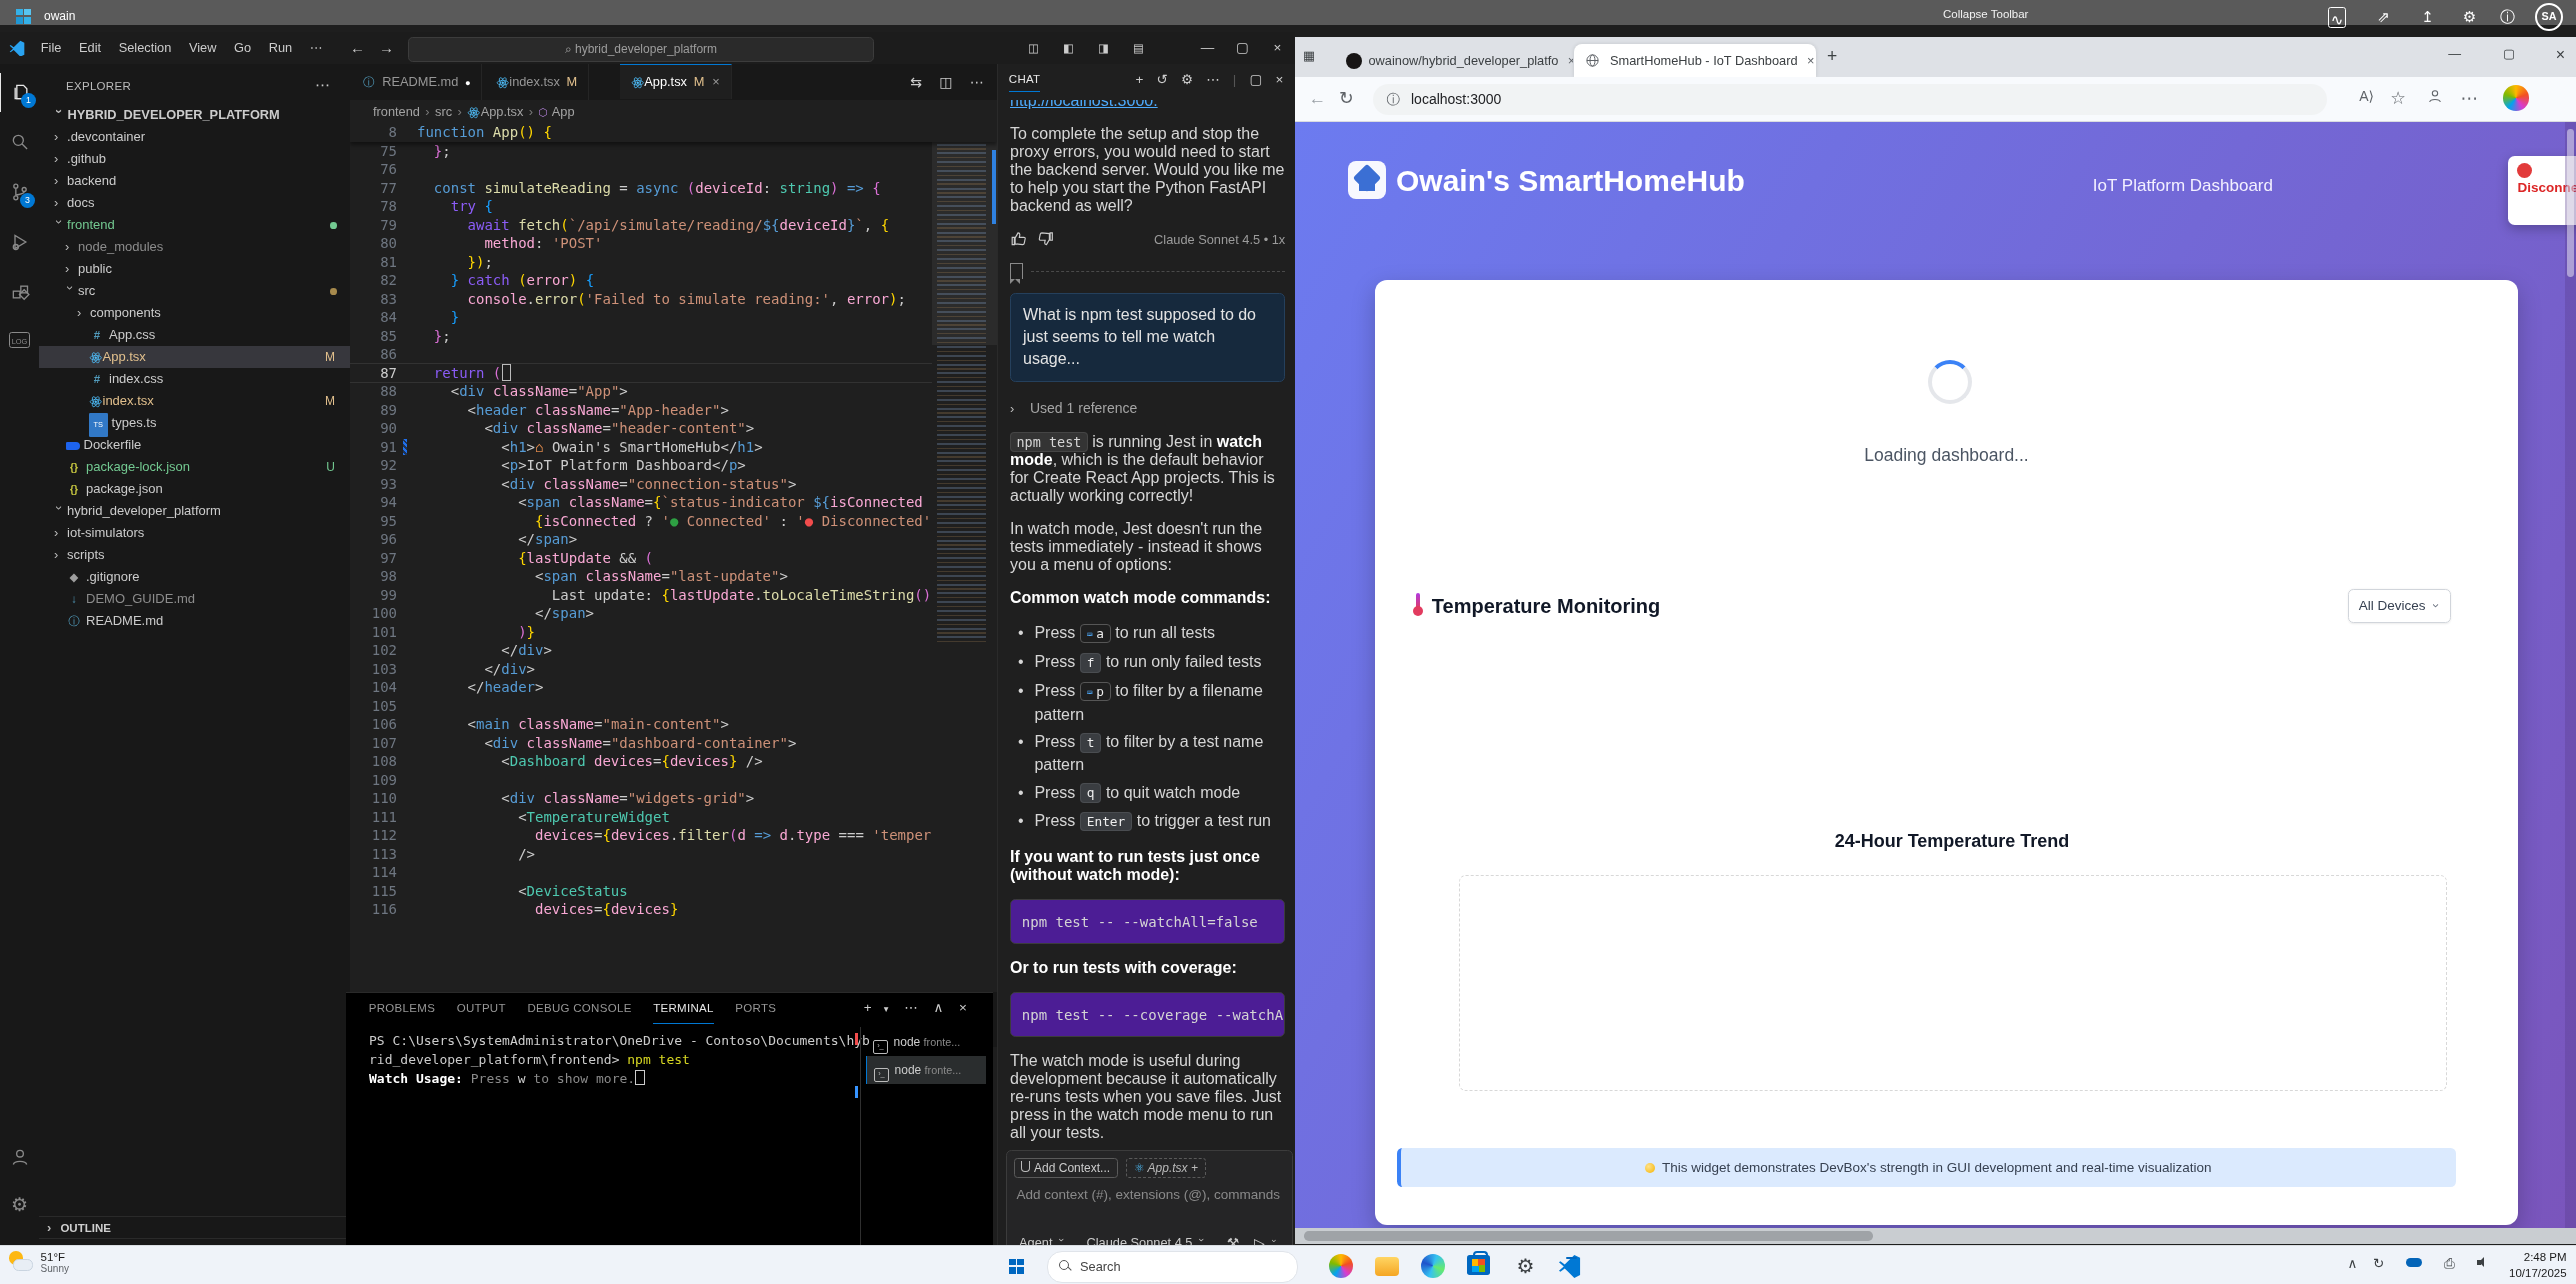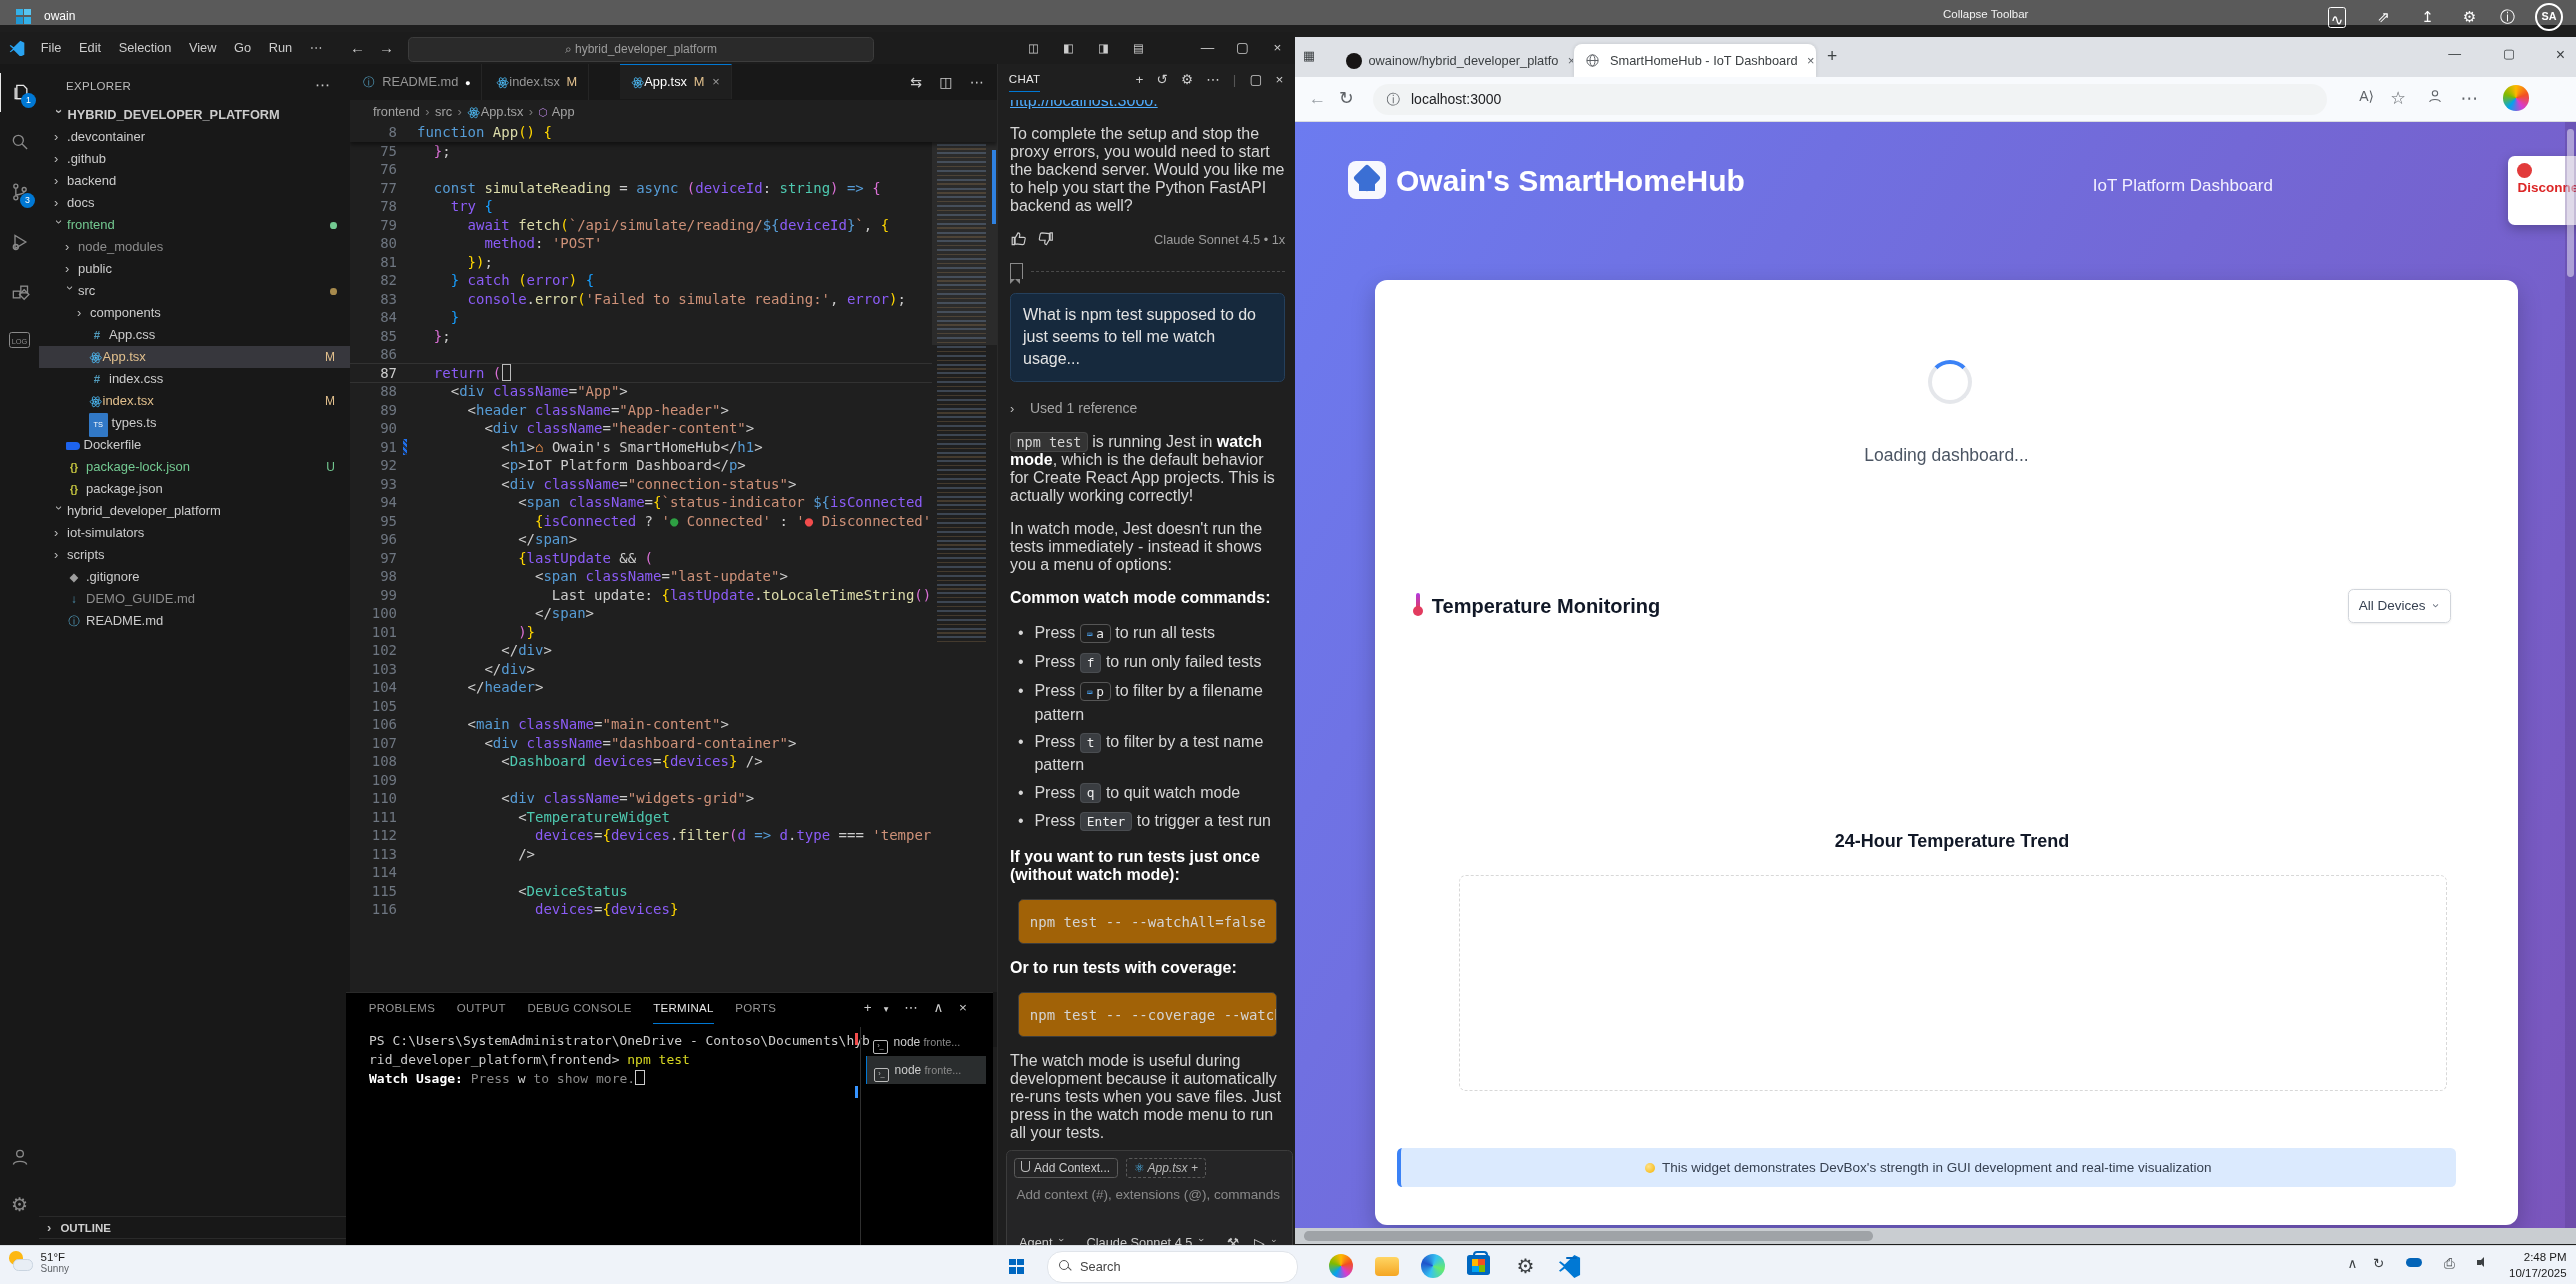--- a/index.html
+++ b/index.html
@@ -77,21 +77,21 @@
   #breadcrumb .sym{color:#b180d7;font-size:10.8px;margin-right:4px;}
   
   #code-area{position:absolute;left:0;top:59px;width:647px;height:869px;overflow:hidden;
     font-family:"DejaVu Sans Mono","Liberation Mono",monospace;font-size:14px;}
   .cl{position:relative;height:18.5px;line-height:18.5px;white-space:pre;}
   .cl .num{position:absolute;left:0;width:47px;text-align:right;color:#6e7681;}
   .cl .ct{position:absolute;left:67px;}
   .cl.sticky{background:#1f1f1f;box-shadow:0 2.7px 4px rgba(0,0,0,.45);z-index:3;}
   .cl.cur .num{color:#cccccc;}
   .cl.cur{outline:0.7px solid #323232;outline-offset:-0.7px;}
-  .c-k{color:#569cd6}.c-p{color:#8b5cf6}.c-f{color:#dcdcaa}.c-v{color:#8b5cf6}.c-s{color:#ce9178}
+  .c-k{color:#569cd6}.c-p{color:#8b5cf6}.c-f{color:#dcdcaa}.c-v{color:#f9a8d4}.c-s{color:#ce9178}
   .c-t{color:#4ec9b0}.c-w{color:#cccccc}.c-b1{color:#ffd700}.c-b2{color:#da70d6}.c-b3{color:#179fff}
   .c-gd{color:#2ea043}.c-rd{color:#f14c4c}.c-em{color:#d9864a}
   .cursor-block{display:inline-block;width:7.4px;height:15px;border:1px solid #bbbbbb;vertical-align:-2.7px;margin-left:0.7px;}
   .gitmark{position:absolute;left:53px;top:1.3px;width:4px;height:16px;
     background:repeating-linear-gradient(45deg,#1f6feb 0 2px,rgba(31,111,235,.25) 2px 4px);}
   #minimap{position:absolute;right:0;top:59px;width:65px;height:869px;background:#1f1f1f;z-index:2;}
   #minimap .mm{position:absolute;left:5.4px;top:2.7px;width:49px;height:519px;
     background:repeating-linear-gradient(180deg,rgba(130,160,200,.30) 0 2px,transparent 2px 4.7px,rgba(180,140,90,.25) 4.7px 6px,transparent 6px 8.8px);}
   #minimap .vp{position:absolute;left:0;top:0;width:65px;height:222px;background:rgba(255,255,255,.055);}
   #minimap .th{position:absolute;right:1.3px;top:27px;width:4px;height:74px;background:#2f81e0;}
@@ -132,22 +132,22 @@
   .bm:after{content:"";position:absolute;left:-1.3px;bottom:-5.4px;border:5.4px solid #8a8a8a;border-top-width:0;border-bottom-color:transparent;width:0px;border-left-width:5.4px;border-right-width:5.4px;}
   .ch-bubble{background:#16293d;border:0.7px solid #25405c;border-radius:5.4px;padding:10.8px 12px;font-size:16px;line-height:22px;color:#e3e3e3;margin:10.8px 0;}
   .ch-ref{color:#a5a5a5;font-size:14px;margin:17.5px 0;}
   .ch-ref .chev{margin-right:6.7px;}
   .ch-ul{margin:6.7px 0 6.7px 5.4px;padding:0;list-style:none;}
   .ch-ul li{font-size:16px;line-height:22px;margin:5.4px 0;padding-left:19px;position:relative;color:#d6d6d6;}
   .ch-ul li:before{content:"•";position:absolute;left:2.7px;}
   kbd{font-family:"DejaVu Sans Mono",monospace;font-size:12.8px;background:#3a3d41;border:0.7px solid #4a4d51;border-radius:4px;padding:1.3px 6px;color:#eee;}
   kbd.lite{background:transparent;border:0.7px solid #565656;}
   .kicon{color:#4daafc;font-size:10px;margin-right:3.4px;}
-  .ch-codeblock{font-family:"DejaVu Sans Mono",monospace;font-size:14px;color:#d4d4d4;background:#a16207;
-    border:0.7px solid #3c3c3c;border-radius:5.4px;padding:13.5px 10.8px;margin:15px 8px;white-space:nowrap;overflow:hidden;}
+  .ch-codeblock{font-family:"DejaVu Sans Mono",monospace;font-size:14px;color:#d4d4d4;background:#4c1d95;
+    border:0.7px solid #3c3c3c;border-radius:5.4px;padding:13.5px 10.8px;margin:15px 0;white-space:nowrap;overflow:hidden;}
   #chat-input{position:absolute;left:8px;top:1086px;width:272px;height:92px;background:#252526;border:0.7px solid #3c3c3c;border-radius:5.4px;padding:6.7px;}
   .pill{display:inline-block;border:0.7px solid #5a5a5a;border-radius:3.4px;font-size:12px;color:#cccccc;padding:2px 6.7px;margin-right:5.4px;}
   .pill.dashed{border-style:dashed;color:#bbbbbb;font-style:italic;}
   .clip-ic{display:inline-block;width:6.7px;height:9.4px;border:1.3px solid #bbb;border-top:none;border-radius:0 0 4px 4px;margin-right:4px;}
   #chat-ph{color:#8a8a8a;font-size:13.5px;margin:9.4px 0 0 2.7px;}
   #chat-inrow{position:absolute;left:12px;bottom:6.7px;width:259px;color:#cccccc;font-size:12.8px;}
   #chat-inrow .right{position:absolute;right:0;top:0;font-size:14px;}
   
   #statusbar{left:0;top:1226px;width:1295px;height:19px;background:#181818;border-top:0.7px solid #2a2a2a;color:#cccccc;font-size:10.8px;line-height:19px;}
   #remote{position:absolute;left:0;top:0;width:38px;height:19px;background:#0078d4;color:#fff;text-align:center;font-size:10.8px;}

